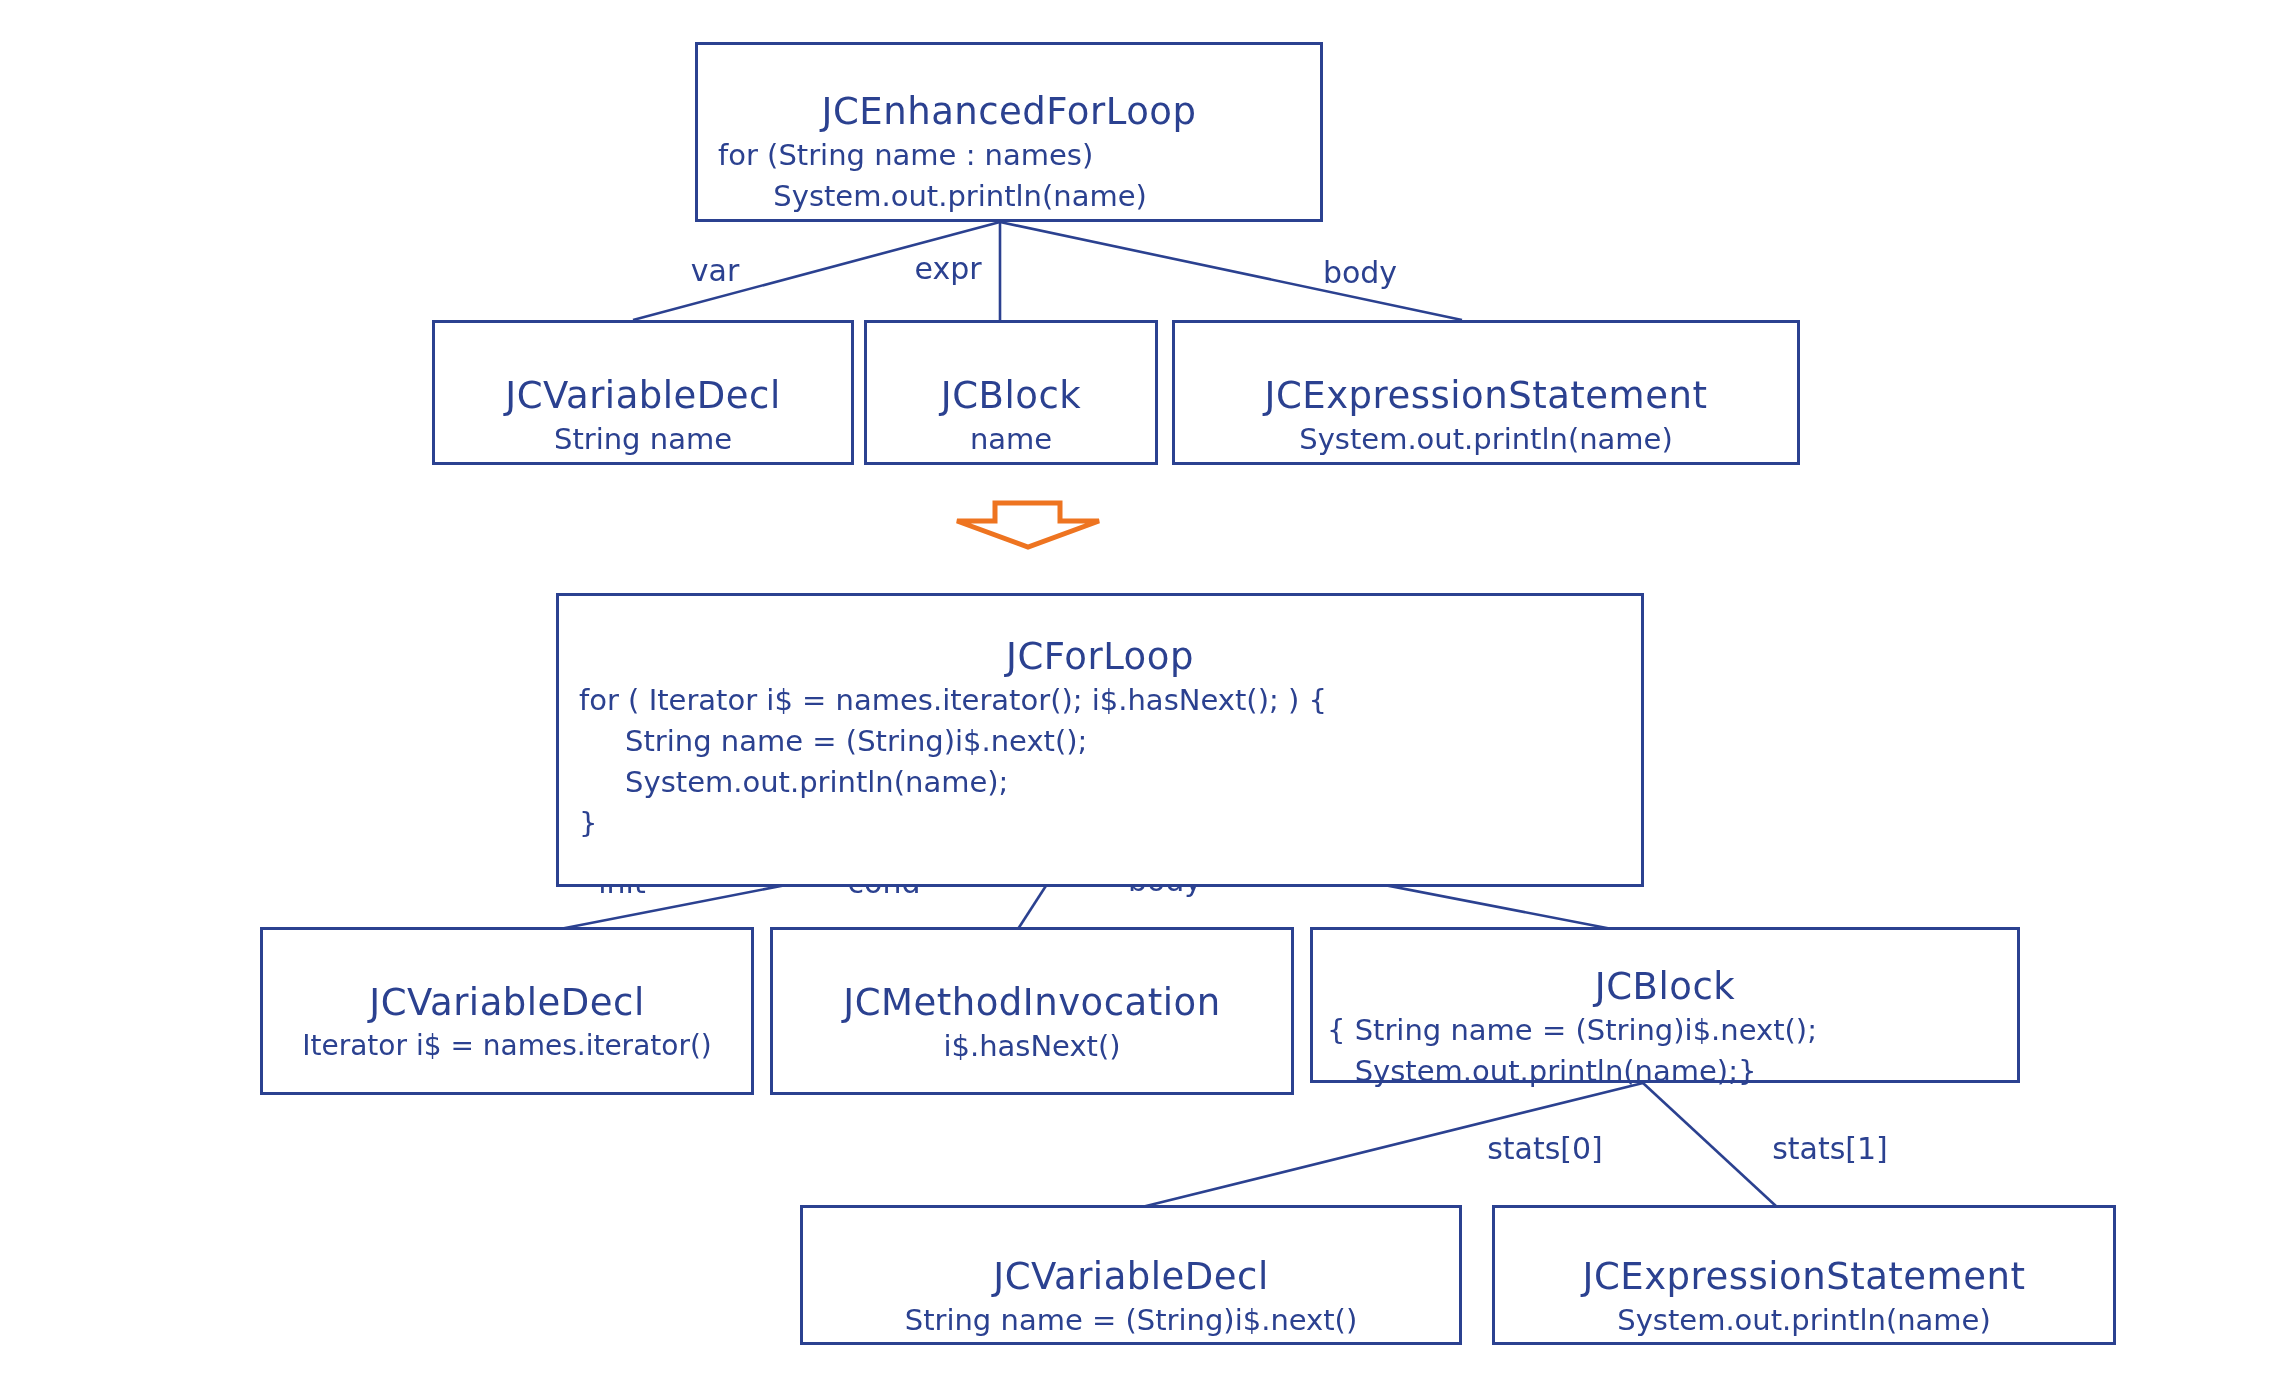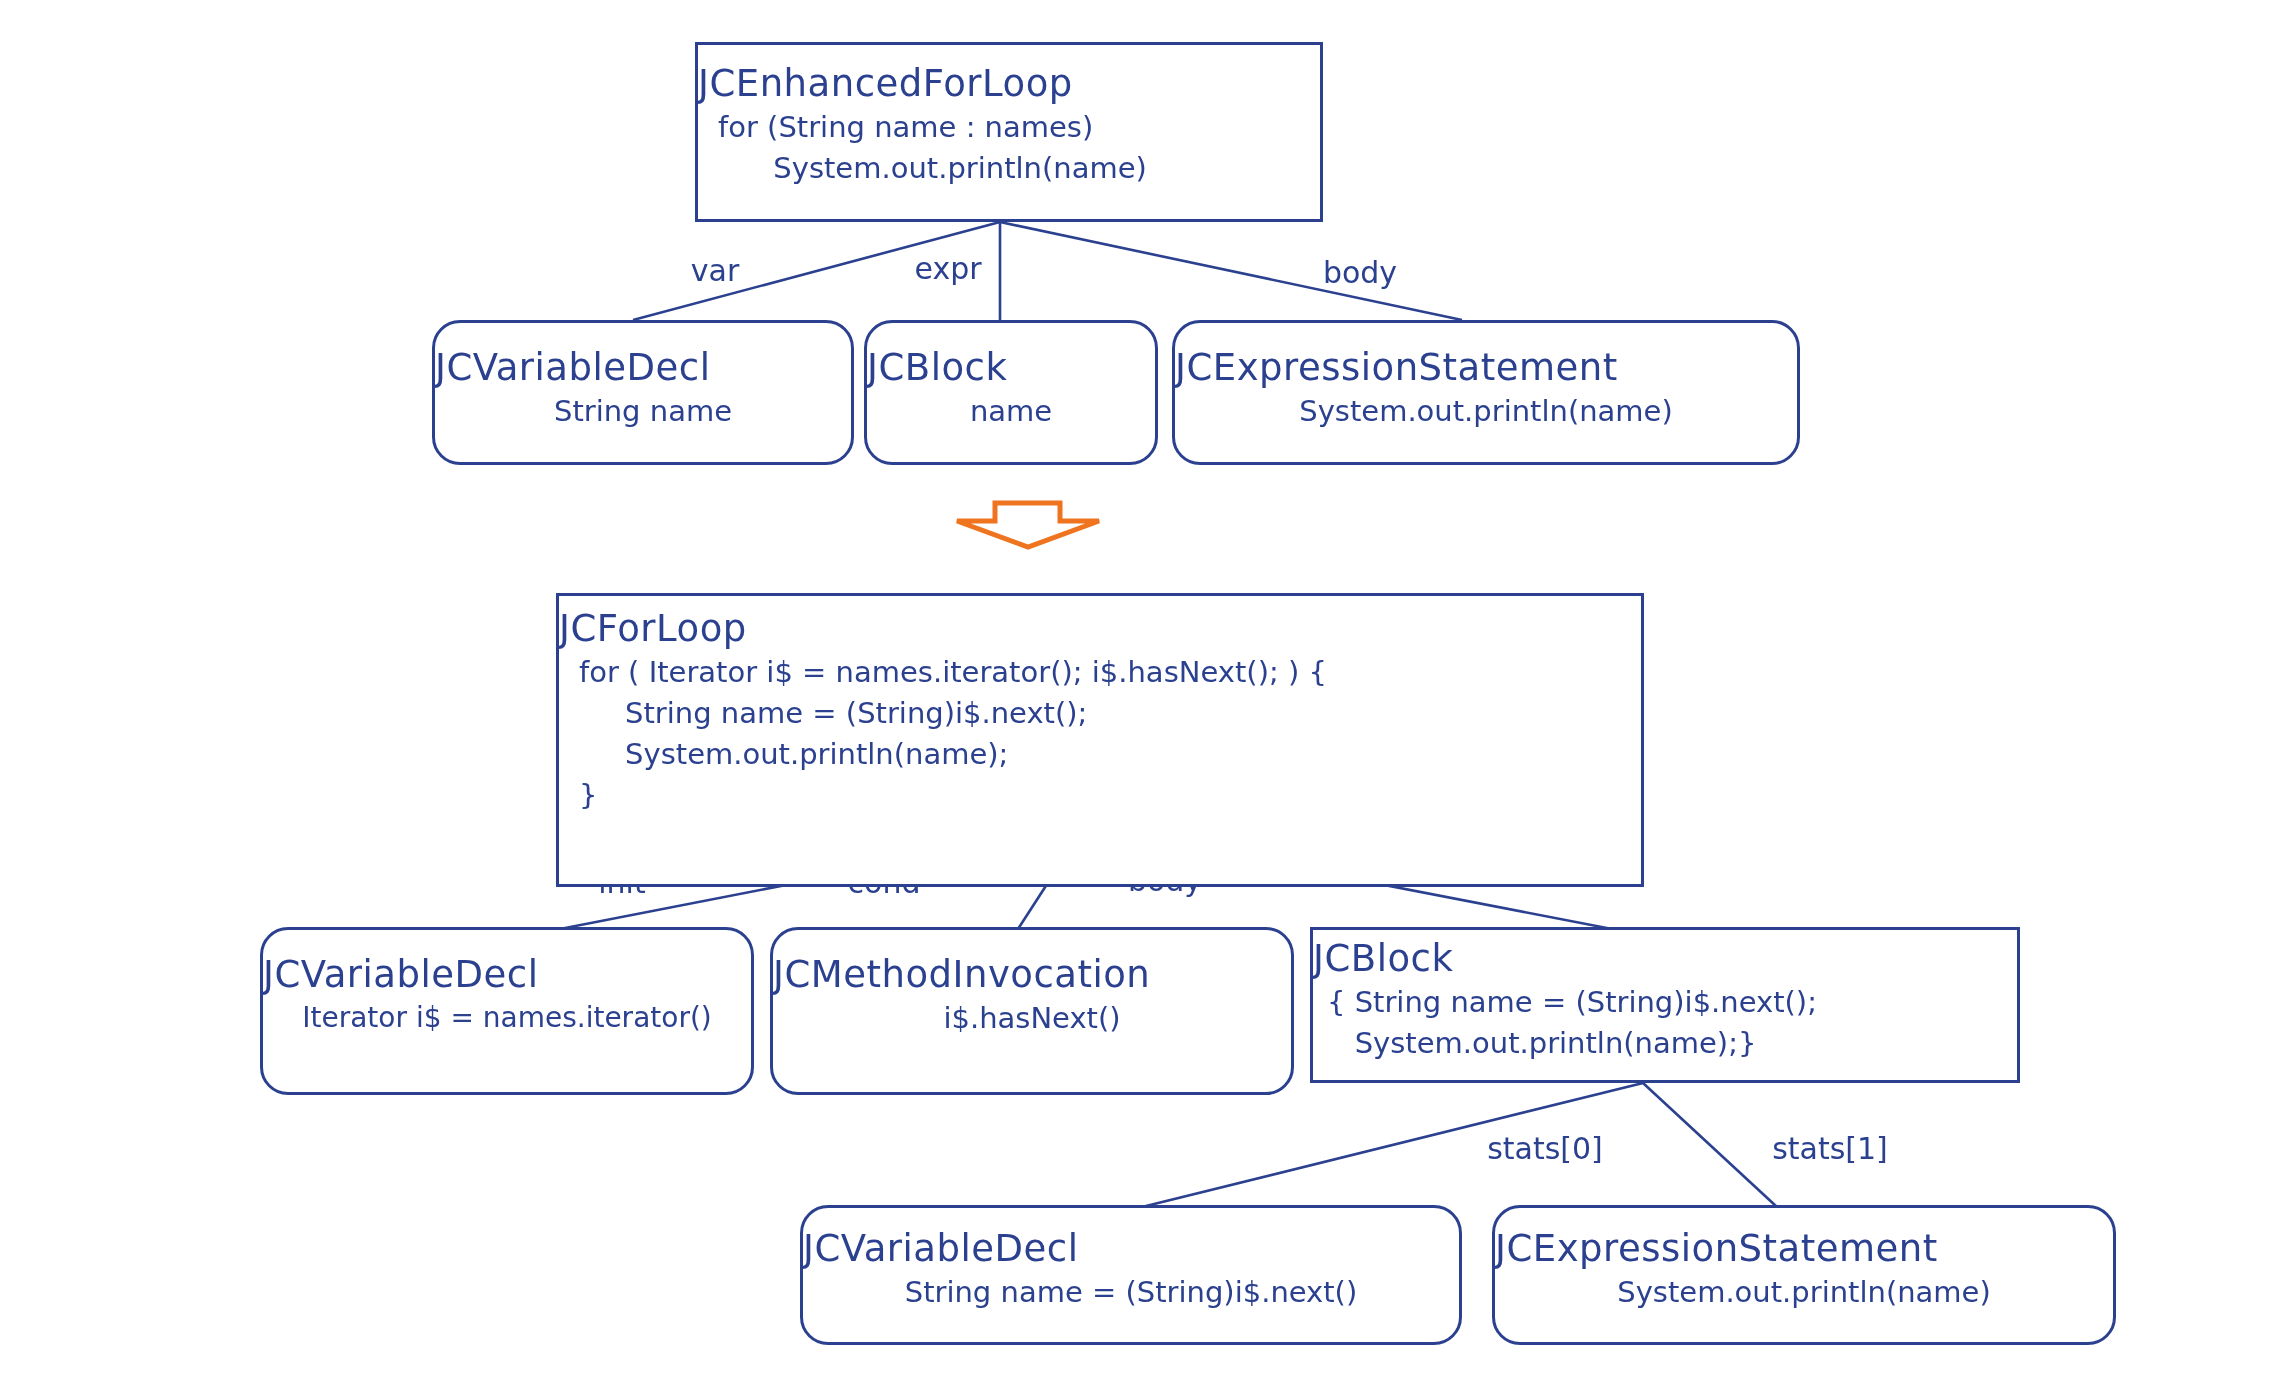--- a/index.html
+++ b/index.html
@@ -21,37 +21,38 @@
   .transform-arrow{stroke:var(--orange);stroke-width:5;fill:#ffffff;stroke-linejoin:miter;}
   .node{
     position:absolute;
     box-sizing:border-box;
     border:3px solid var(--blue);
     background:#ffffff;
   }
   .node-title{
     font-size:37px;
     line-height:46px;
-    text-align:left;
+    text-align:center;
     letter-spacing:.5px;
     white-space:pre;
+    margin-top:28px;
   }
   .node-sub{
     font-size:29px;
     line-height:40px;
     text-align:center;
     white-space:pre;
   }
   .code{padding-left:20px;}
   .code-line{
     font-size:29px;
     line-height:41px;
     white-space:pre;
   }
-  .n-center{padding-top:22px;border-radius:28px;}
+  .n-center{padding-top:22px;}
   .n-code{padding-top:10px;}
   .edge-label{
     position:absolute;
     transform:translate(-50%,-50%);
     font-size:30px;
     white-space:pre;
   }
 </style>
 </head>
 <body>

